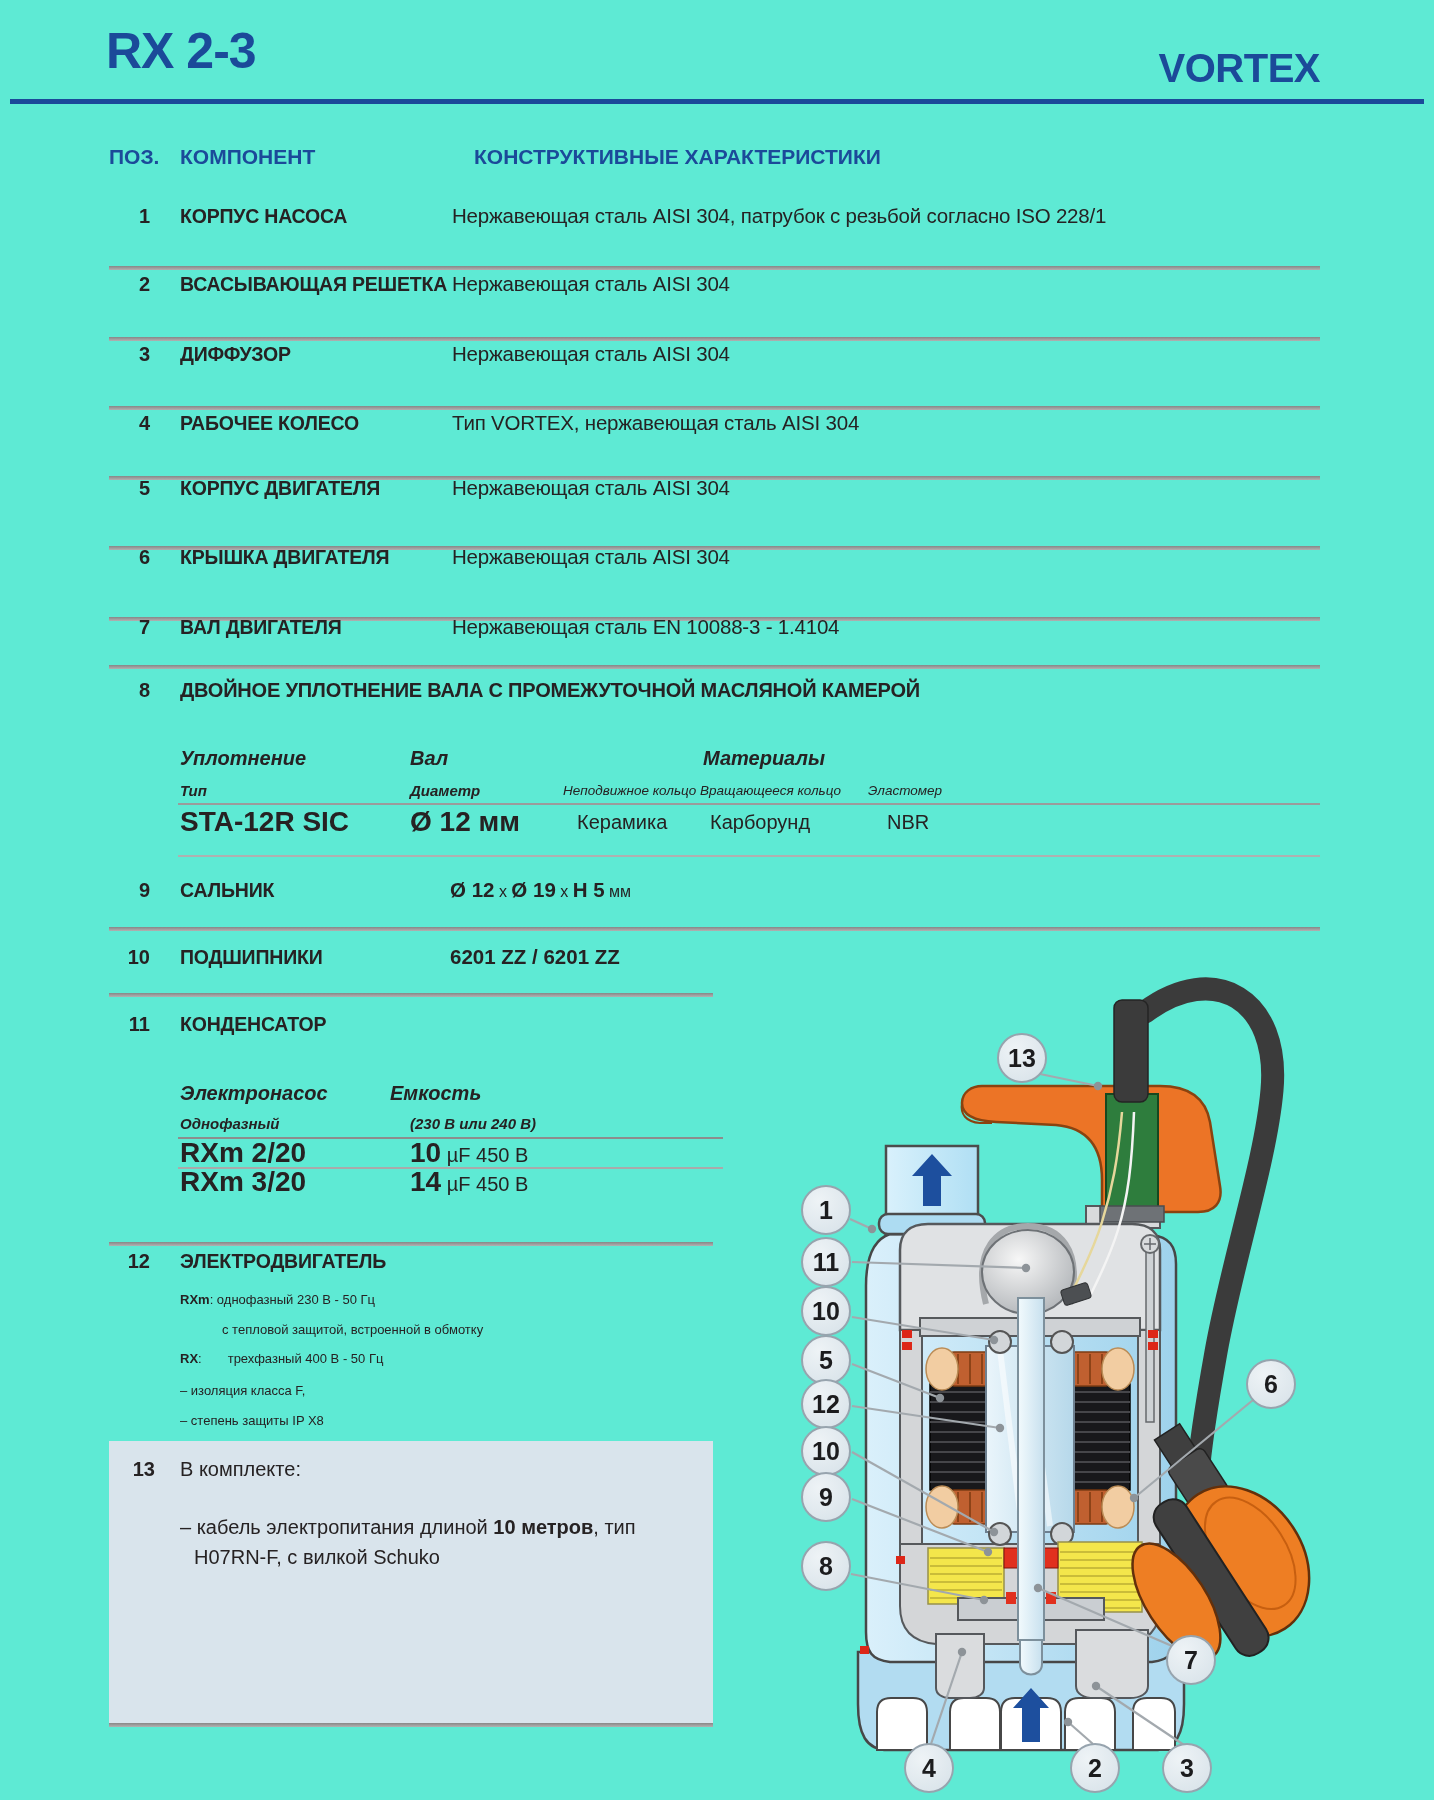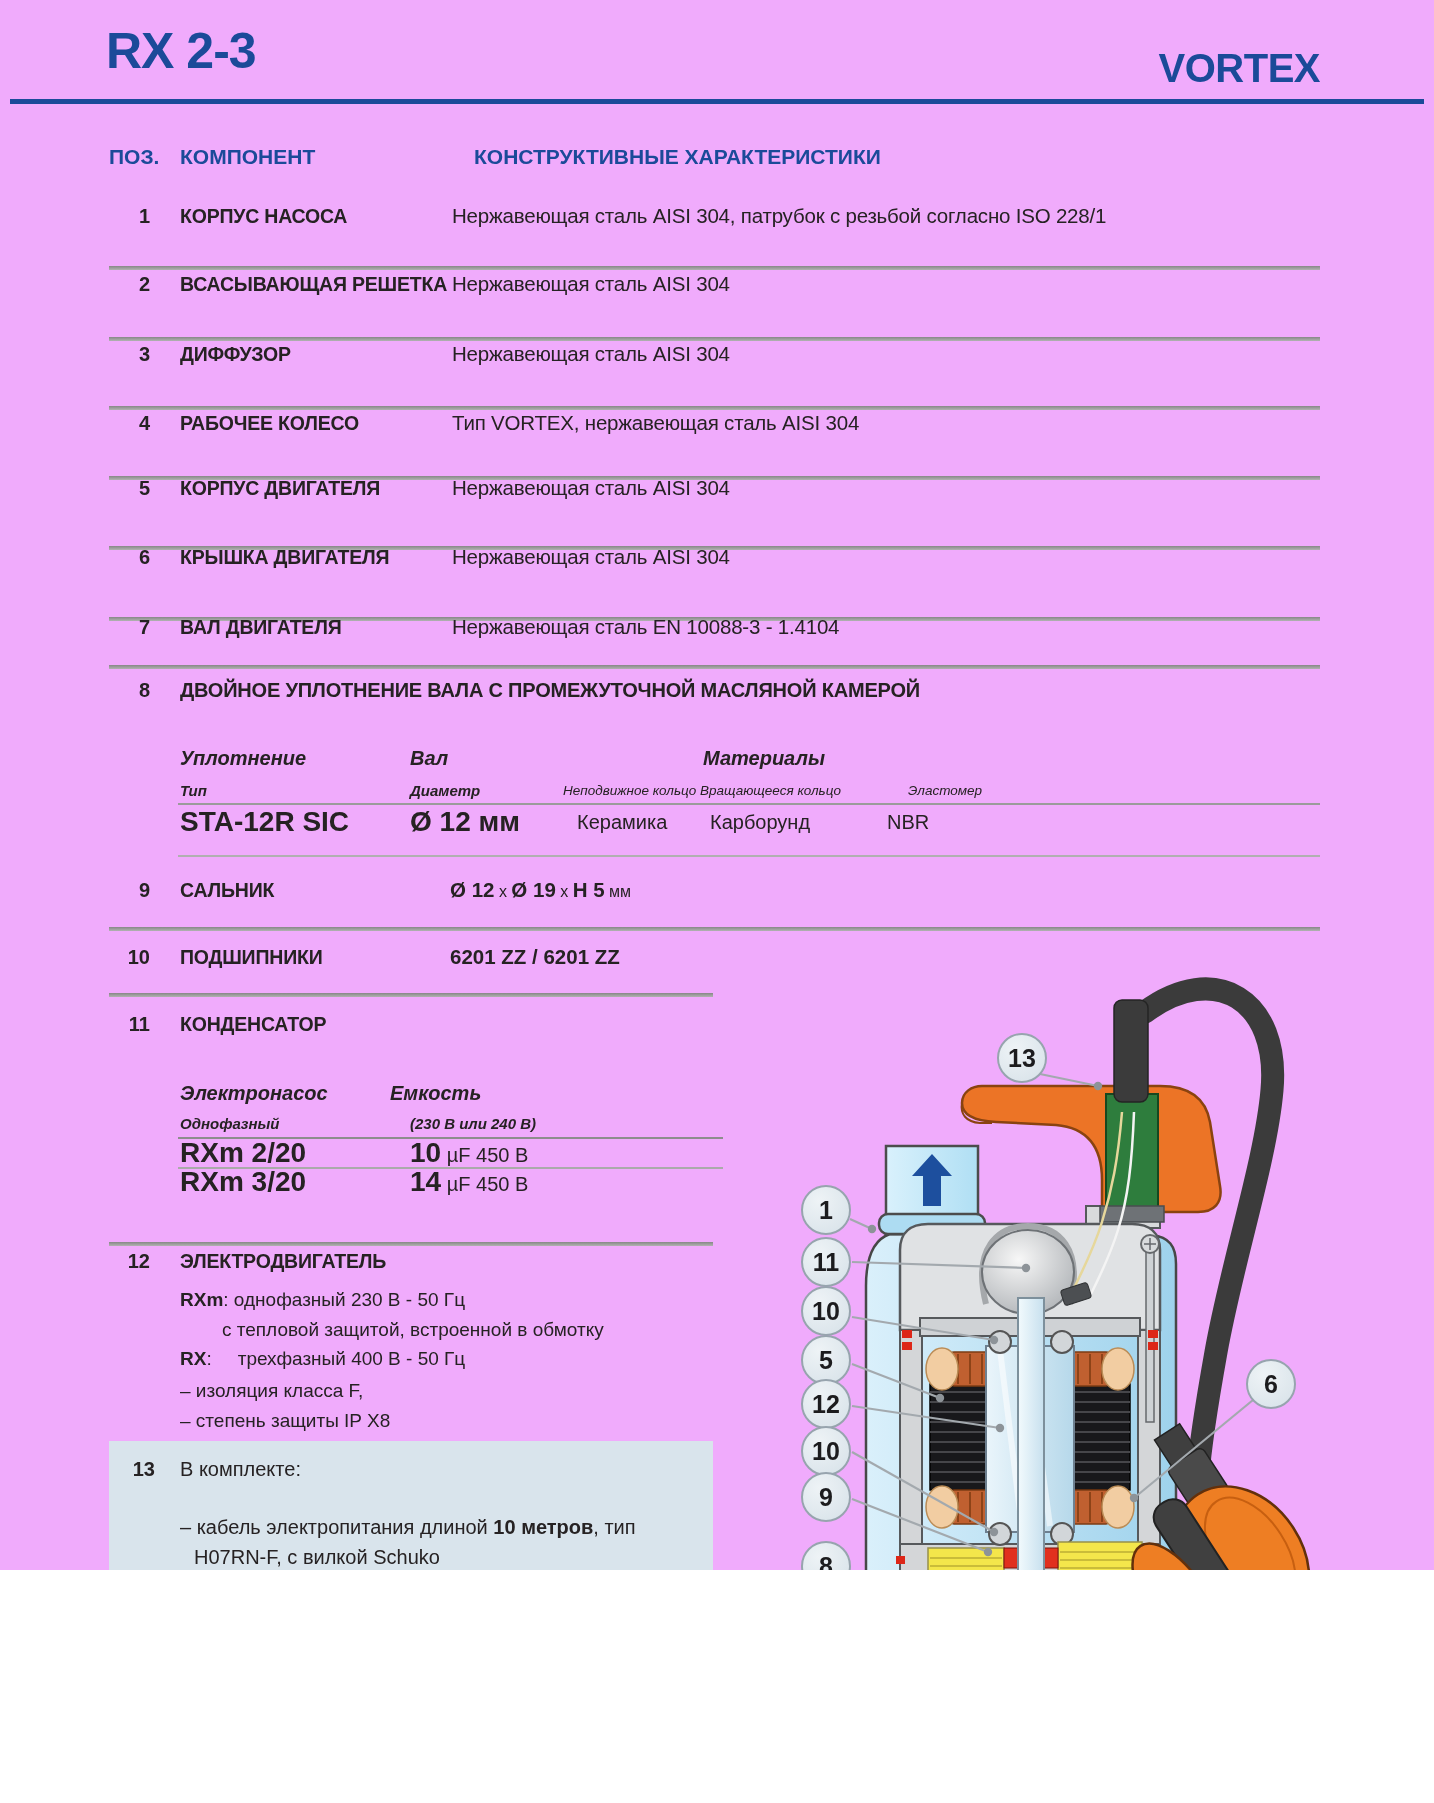--- a/index.html
+++ b/index.html
@@ -1,16 +1,16 @@
 <!DOCTYPE html>
 <html><head>
 <meta charset="utf-8">
 <style>
   html,body{margin:0;padding:0;background:#fff;}
-  .page{position:relative;width:1434px;height:1570px;background:#f0abfc;overflow:hidden;
+  .page{position:relative;width:1434px;height:1800px;background:#5eead4;overflow:hidden;
         font-family:"Liberation Sans",sans-serif;color:#262223;}
   
   .brand{position:absolute;left:106px;top:22px;font-size:50px;font-weight:bold;
          color:#1b4a99;letter-spacing:-1px;}
   .subtitle{position:absolute;right:114px;top:46px;color:#1b4a99;white-space:nowrap;
             display:flex;align-items:baseline;}
   .subtitle .pre{font-size:30px;font-weight:bold;}
   .subtitle .vortex{font-size:40px;font-weight:bold;letter-spacing:-0.5px;}
   .rule{position:absolute;left:10px;top:99px;width:1414px;height:5px;background:#1b4a99;}
   
@@ -28,21 +28,21 @@
   .hline{position:absolute;height:2px;background:#9b9b9b;}
   .cell{position:absolute;white-space:nowrap;transform:translateY(-50%);height:24px;line-height:24px;}
   .it-b{font-style:italic;font-weight:bold;font-size:20px;}
   .it-b-sm{font-style:italic;font-weight:bold;font-size:15px;}
   .it-sm{font-style:italic;font-size:13.5px;}
   .v-b{font-weight:bold;font-size:28px;}
   .v-r{font-size:20px;}
   .v-sm{font-size:16px;}
   
   .motorline{position:absolute;white-space:nowrap;transform:translateY(-50%);
-             height:28px;line-height:28px;font-size:19px;}
+             height:28px;line-height:28px;font-size:13px;}
   .motorline .lbl{font-weight:bold;}
   
   .box13{position:absolute;left:109px;top:1441px;width:604px;height:282px;background:#d9e4ec;
          box-sizing:border-box;padding:13px 18px 0 71px;font-size:20px;line-height:30px;}
   .box13 .num13{position:absolute;left:0;top:13px;width:46px;text-align:right;
                 font-weight:bold;font-size:20px;line-height:30px;}
   .box13 .t-b{font-weight:bold;font-size:20px;}
   .box13 .t-note{font-size:16.5px;}
   .box13 .hang{padding-left:14px;text-indent:-14px;margin-top:28px;}
   
@@ -116,21 +116,21 @@
     <span class="name" style="font-size:20px">ДВОЙНОЕ УПЛОТНЕНИЕ ВАЛА С ПРОМЕЖУТОЧНОЙ МАСЛЯНОЙ КАМЕРОЙ</span>
   </div>
 
   <span class="cell it-b" style="left:180px;top:758px">Уплотнение</span>
   <span class="cell it-b" style="left:410px;top:758px">Вал</span>
   <span class="cell it-b" style="left:703px;top:758px">Материалы</span>
   <span class="cell it-b-sm" style="left:180px;top:791px">Тип</span>
   <span class="cell it-b-sm" style="left:410px;top:791px">Диаметр</span>
   <span class="cell it-sm" style="left:563px;top:791px">Неподвижное кольцо</span>
   <span class="cell it-sm" style="left:700px;top:791px">Вращающееся кольцо</span>
-  <span class="cell it-sm" style="left:908px;top:791px">Эластомер</span>
+  <span class="cell it-sm" style="left:868px;top:791px">Эластомер</span>
   <div class="hline" style="left:178px;top:803px;width:1142px"></div>
   <span class="cell v-b" style="left:180px;top:822px">STA-12R SIC</span>
   <span class="cell v-b" style="left:410px;top:822px">Ø 12 мм</span>
   <span class="cell v-r" style="left:577px;top:822px">Керамика</span>
   <span class="cell v-r" style="left:710px;top:822px">Карборунд</span>
   <span class="cell v-r" style="left:887px;top:822px">NBR</span>
   <div class="hline" style="left:178px;top:855px;width:1142px;background:#b0b0b0"></div>
 
   <div class="trow" style="top:890px">
     <span class="num">9</span>

